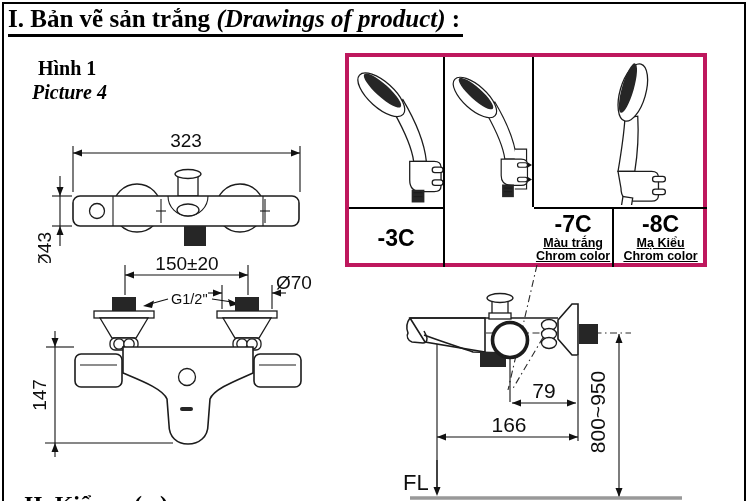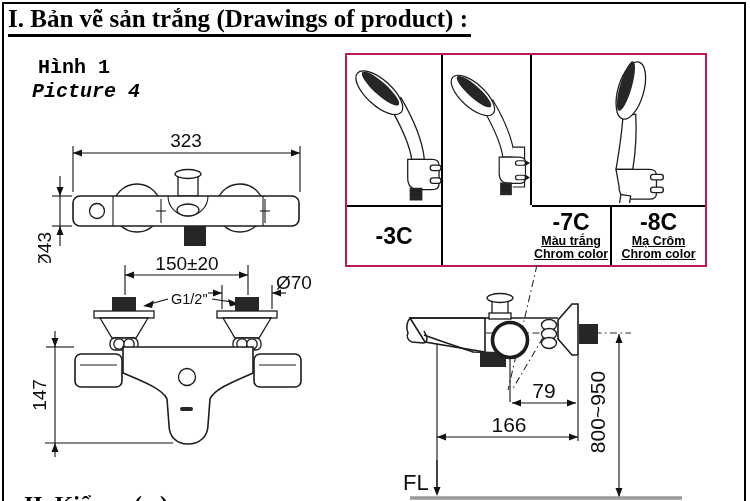--- a/index.html
+++ b/index.html
@@ -10,30 +10,30 @@
   }
   .page-border{
     position:absolute;left:2px;top:2px;width:740px;height:540px;
     border:2.5px solid #000;pointer-events:none;
   }
   .title{
     position:absolute;left:8px;top:5px;
     font-family:"Liberation Serif",serif;font-weight:bold;font-size:25px;
     border-bottom:3px solid #000;padding:0 3px 1px 0;white-space:nowrap;
   }
-  .title .en{}
+  .title .en{font-style:italic;}
   .fig-label{
     position:absolute;left:38px;top:56px;
-    font-family:Liberation Mono, monospace;font-weight:bold;font-size:20px;line-height:24px;
+    font-family:Liberation Serif, serif;font-weight:bold;font-size:20px;line-height:24px;
   }
   .fig-label .en{font-style:italic;margin-left:-6px;}
   
   .vt{
     position:absolute;left:345px;top:53px;width:362px;height:214px;
-    box-sizing:border-box;border:2px solid #be185d;
+    box-sizing:border-box;border:4px solid #be185d;
     display:grid;grid-template-columns:96px 89px 173px;grid-template-rows:150px 60px;
   }
   .vt .img{box-sizing:border-box;}
   .vt .br{border-right:2px solid #000;}
   .vt .row2{
     box-sizing:border-box;border-top:2px solid #000;
     display:flex;flex-direction:column;align-items:center;justify-content:center;
     text-align:center;font-weight:bold;line-height:1.08;
   }
   .vt .row2 .code{font-size:23px;}
@@ -132,21 +132,21 @@
     <div class="code">-3C</div>
   </div>
   <div class="bottom-split">
     <div class="row2 first c7">
       <div class="code">-7C</div>
       <div class="sub">Màu trắng</div>
       <div class="sub">Chrom color</div>
     </div>
     <div class="row2 c8">
       <div class="code">-8C</div>
-      <div class="sub">Mạ Crôm</div>
+      <div class="sub">Mạ Kiểu</div>
       <div class="sub">Chrom color</div>
     </div>
   </div>
 </div>
 
 <svg class="abs" style="left:28px;top:118px;" width="300" height="145" viewBox="0 0 300 145">
 
   <line class="dln" x1="45" y1="35" x2="272" y2="35"></line>
   <polygon class="ah" points="45,35 54,31.5 54,38.5"></polygon>
   <polygon class="ah" points="272,35 263,31.5 263,38.5"></polygon>

